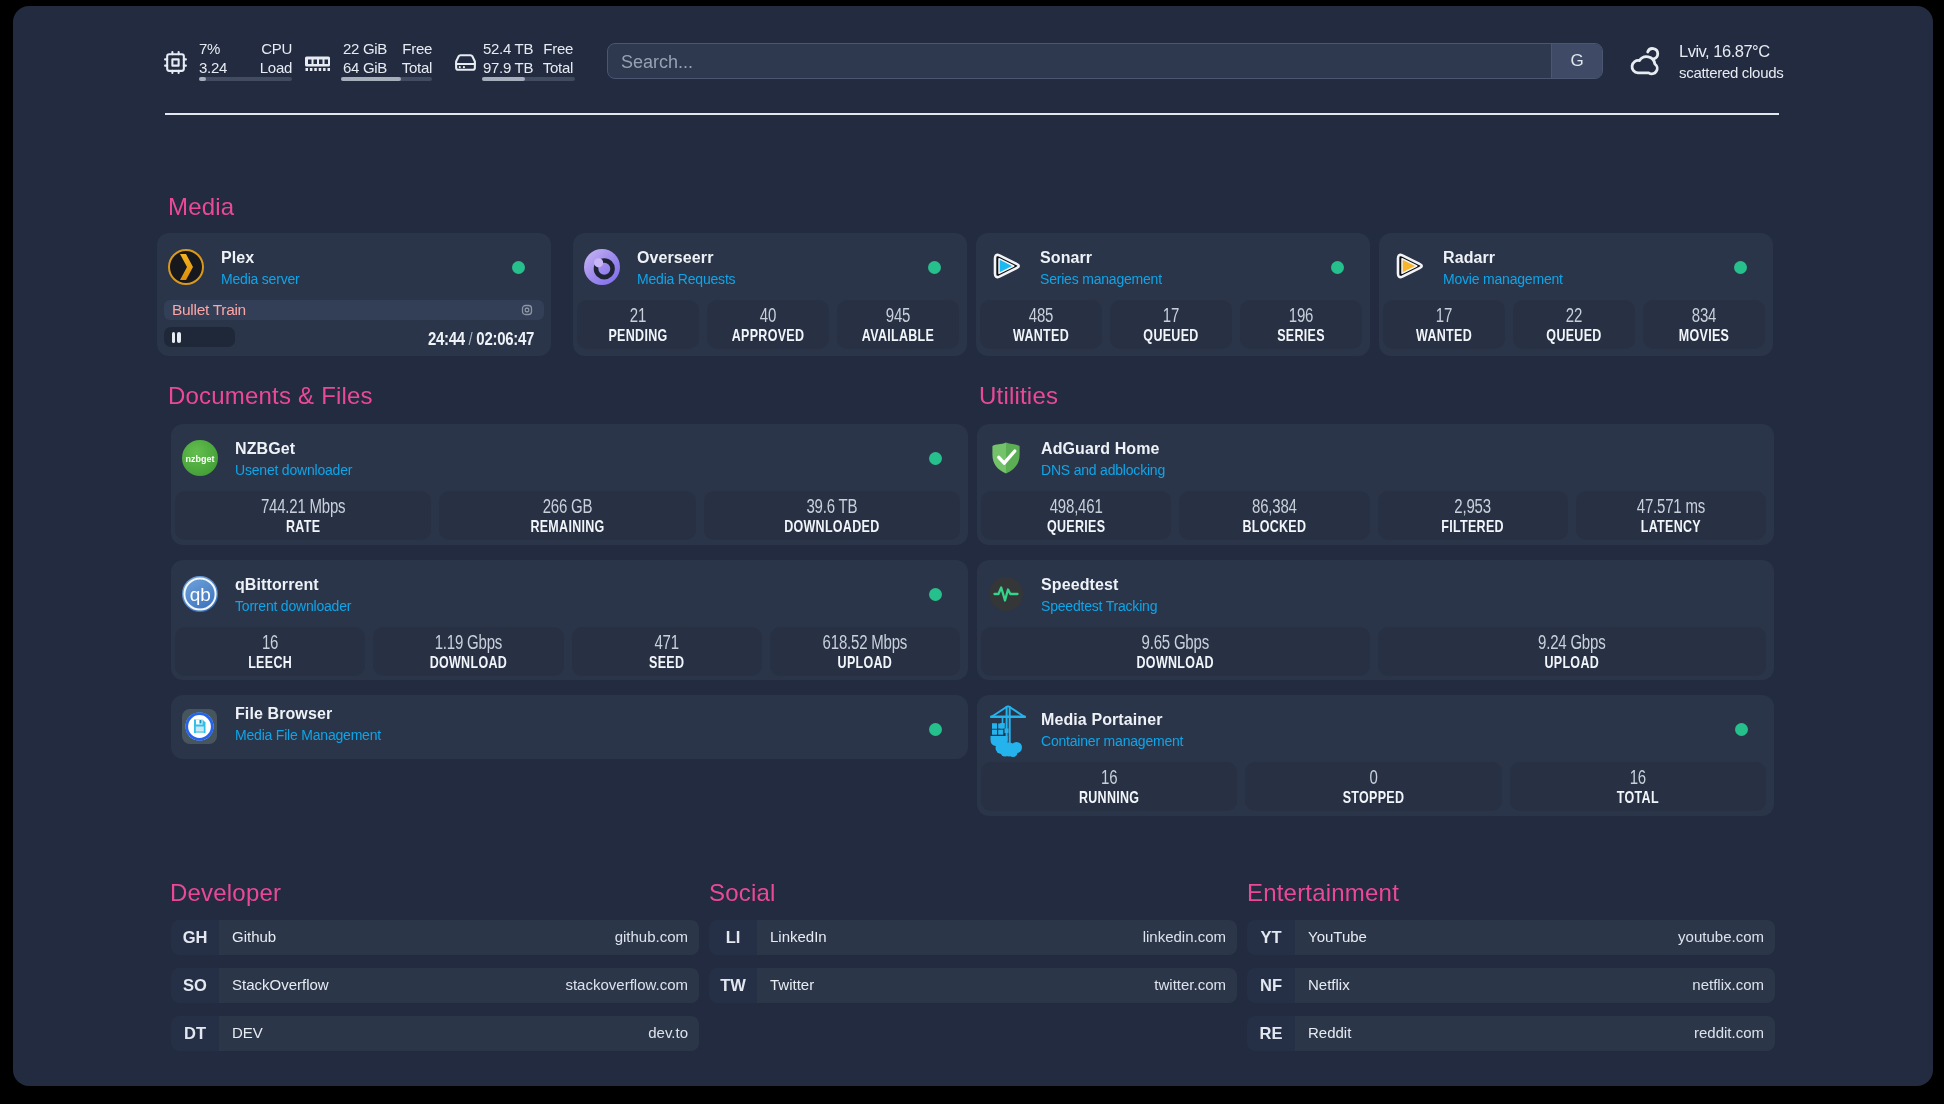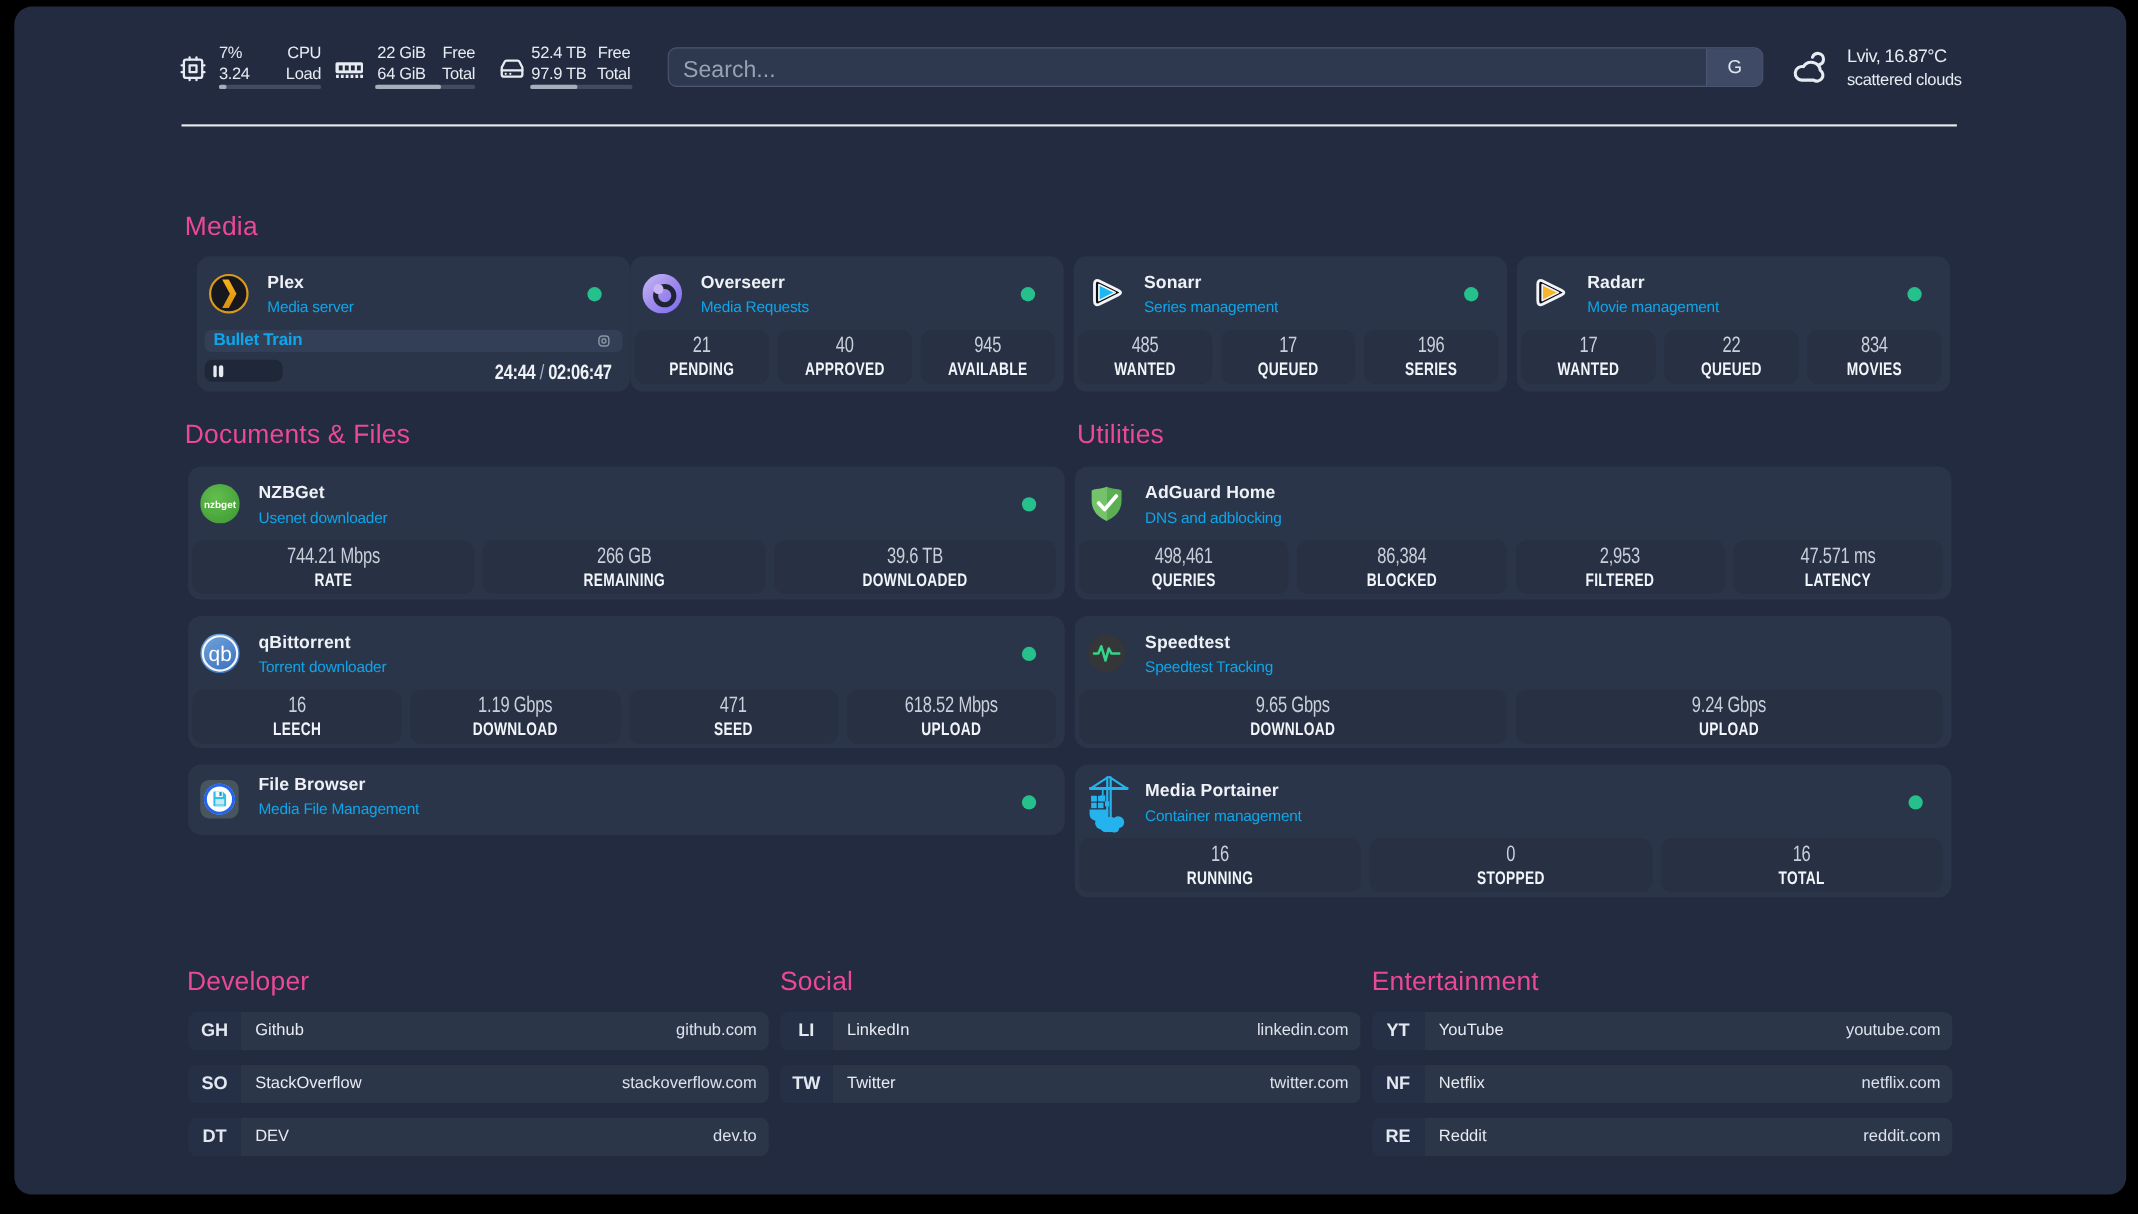--- a/index.html
+++ b/index.html
@@ -73,56 +73,56 @@
   <line x1="6.5" y1="15.5" x2="6.51" y2="15.5"></line>
       <line x1="10.5" y1="15.5" x2="10.51" y2="15.5"></line>
 </svg>
 <div class="metric-val" style="left:470px; top:33px;">52.4 TB<br>97.9 TB</div>
 <div class="metric-lab" style="left:470px; top:33px; width:90px;">Free<br>Total</div>
 <div class="mbar" style="left:469px; top:71px; width:93px;">
       <div class="mfill" style="width:46%;"></div>
     </div>
 
 <div class="abs" style="left:594px; top:37px; width:996px; height:36px; background:#2E3950; border:1px solid #4C5671; border-radius:8px; overflow:hidden;">
-  <div class="abs" style="left:13px; top:8px; font-size:21px; color:#97A1B4;">Search...</div>
+  <div class="abs" style="left:13px; top:8px; font-size:18px; color:#97A1B4;">Search...</div>
   <div class="abs" style="right:0; top:0; bottom:0; width:51px; background:#3F4B66; border-left:1px solid #4C5671; color:#E2E7EE; font-size:17px; text-align:center; line-height:34px;">G</div>
 </div>
 
 <svg class="abs" style="left:1614px; top:38px;" width="39" height="34" viewBox="0 0 26 23" fill="none" stroke="#E7EBF2" stroke-width="1.9" stroke-linecap="round" stroke-linejoin="round">
   <path d="M13.8 5.4 a3.5 3.5 0 0 1 6.8 1.1 c0 1.7 -1.1 3.1 -2.7 3.5"></path>
   <path d="M14.5 19.5 H7.2 a4.2 4.2 0 1 1 1.1-8.3 5.6 5.6 0 0 1 10.3 2.2 A3.1 3.1 0 0 1 14.5 19.5 Z"></path>
 </svg>
 <div class="abs" style="left:1666px; top:35px; font-size:16.5px; color:#E7EBF2; line-height:21px; letter-spacing:-0.5px;">Lviv, 16.87°C<br><span style="font-size:15px; letter-spacing:-0.3px;">scattered clouds</span></div>
 
 <div class="abs" style="left:152px; top:107px; width:1614px; height:2px; background:#E3E7EE;"></div>
 
 <div class="heading" style="left:155px; top:187px;">Media</div>
 <div class="heading" style="left:155px; top:376px;">Documents &amp; Files</div>
 <div class="heading" style="left:966px; top:376px;">Utilities</div>
 <div class="heading" style="left:157px; top:873px;">Developer</div>
 <div class="heading" style="left:696px; top:873px;">Social</div>
 <div class="heading" style="left:1234px; top:873px;">Entertainment</div>
 
-<div class="card" style="left:166px; top:227px; width:394px; height:123px;">
+<div class="card" style="left:144px; top:227px; width:394px; height:123px;">
   <div class="icon36" style="background:#17181D; border-radius:50%; border:2px solid #D9991C;">
     <svg width="32" height="32" viewBox="0 0 32 32">
       <defs>
             <linearGradient id="plx" x1="0" y1="0" x2="0" y2="1">
         <stop offset="0" stop-color="#F5B31E"></stop>
               <stop offset="1" stop-color="#DD8E0D"></stop>
       </linearGradient>
           </defs>
       <polygon points="10,3 17,16 10,29 16,29 23,16 16,3" fill="url(#plx)"></polygon>
     </svg>
   </div>
   <div class="title">Plex</div>
   <div class="sub">Media server</div>
   <div class="dot"></div>
   <div class="abs" style="left:7px; right:7px; top:67px; height:20px; background:#333F56; border-radius:6px;">
-    <div class="abs" style="left:8px; top:1px; font-size:15.5px; font-weight:700; color:#0ea5e9; letter-spacing:-0.3px;">Bullet Train</div>
+    <div class="abs" style="left:8px; top:1px; font-size:15.5px; font-weight:400; color:#fca5a5; letter-spacing:-0.3px;">Bullet Train</div>
     <svg class="abs" style="right:11px; top:4px;" width="12" height="12" viewBox="0 0 24 24" fill="none" stroke="#8B95A6" stroke-width="2.6">
           <rect x="3" y="3" width="18" height="18" rx="6"></rect>
           <rect x="8.5" y="8.5" width="7" height="7" rx="2"></rect>
         </svg>
   </div>
   <div class="abs" style="left:7px; top:94px; width:71px; height:20px; background:#1E2838; border-radius:7px;">
     <div class="abs" style="left:7.5px; top:4.5px; width:3.5px; height:11px; border-radius:2px; background:#E7EBF2;"></div>
     <div class="abs" style="left:13px; top:4.5px; width:3.5px; height:11px; border-radius:2px; background:#E7EBF2;"></div>
   </div>
   <div class="abs" style="right:17px; top:96.5px; font-size:15px; font-weight:700; color:#EEF2F7; letter-spacing:-0.3px; transform:scaleY(1.25); transform-origin:center;">24:44 <span style="font-weight:400; color:#A8B2C2;">/</span> 02:06:47</div>

